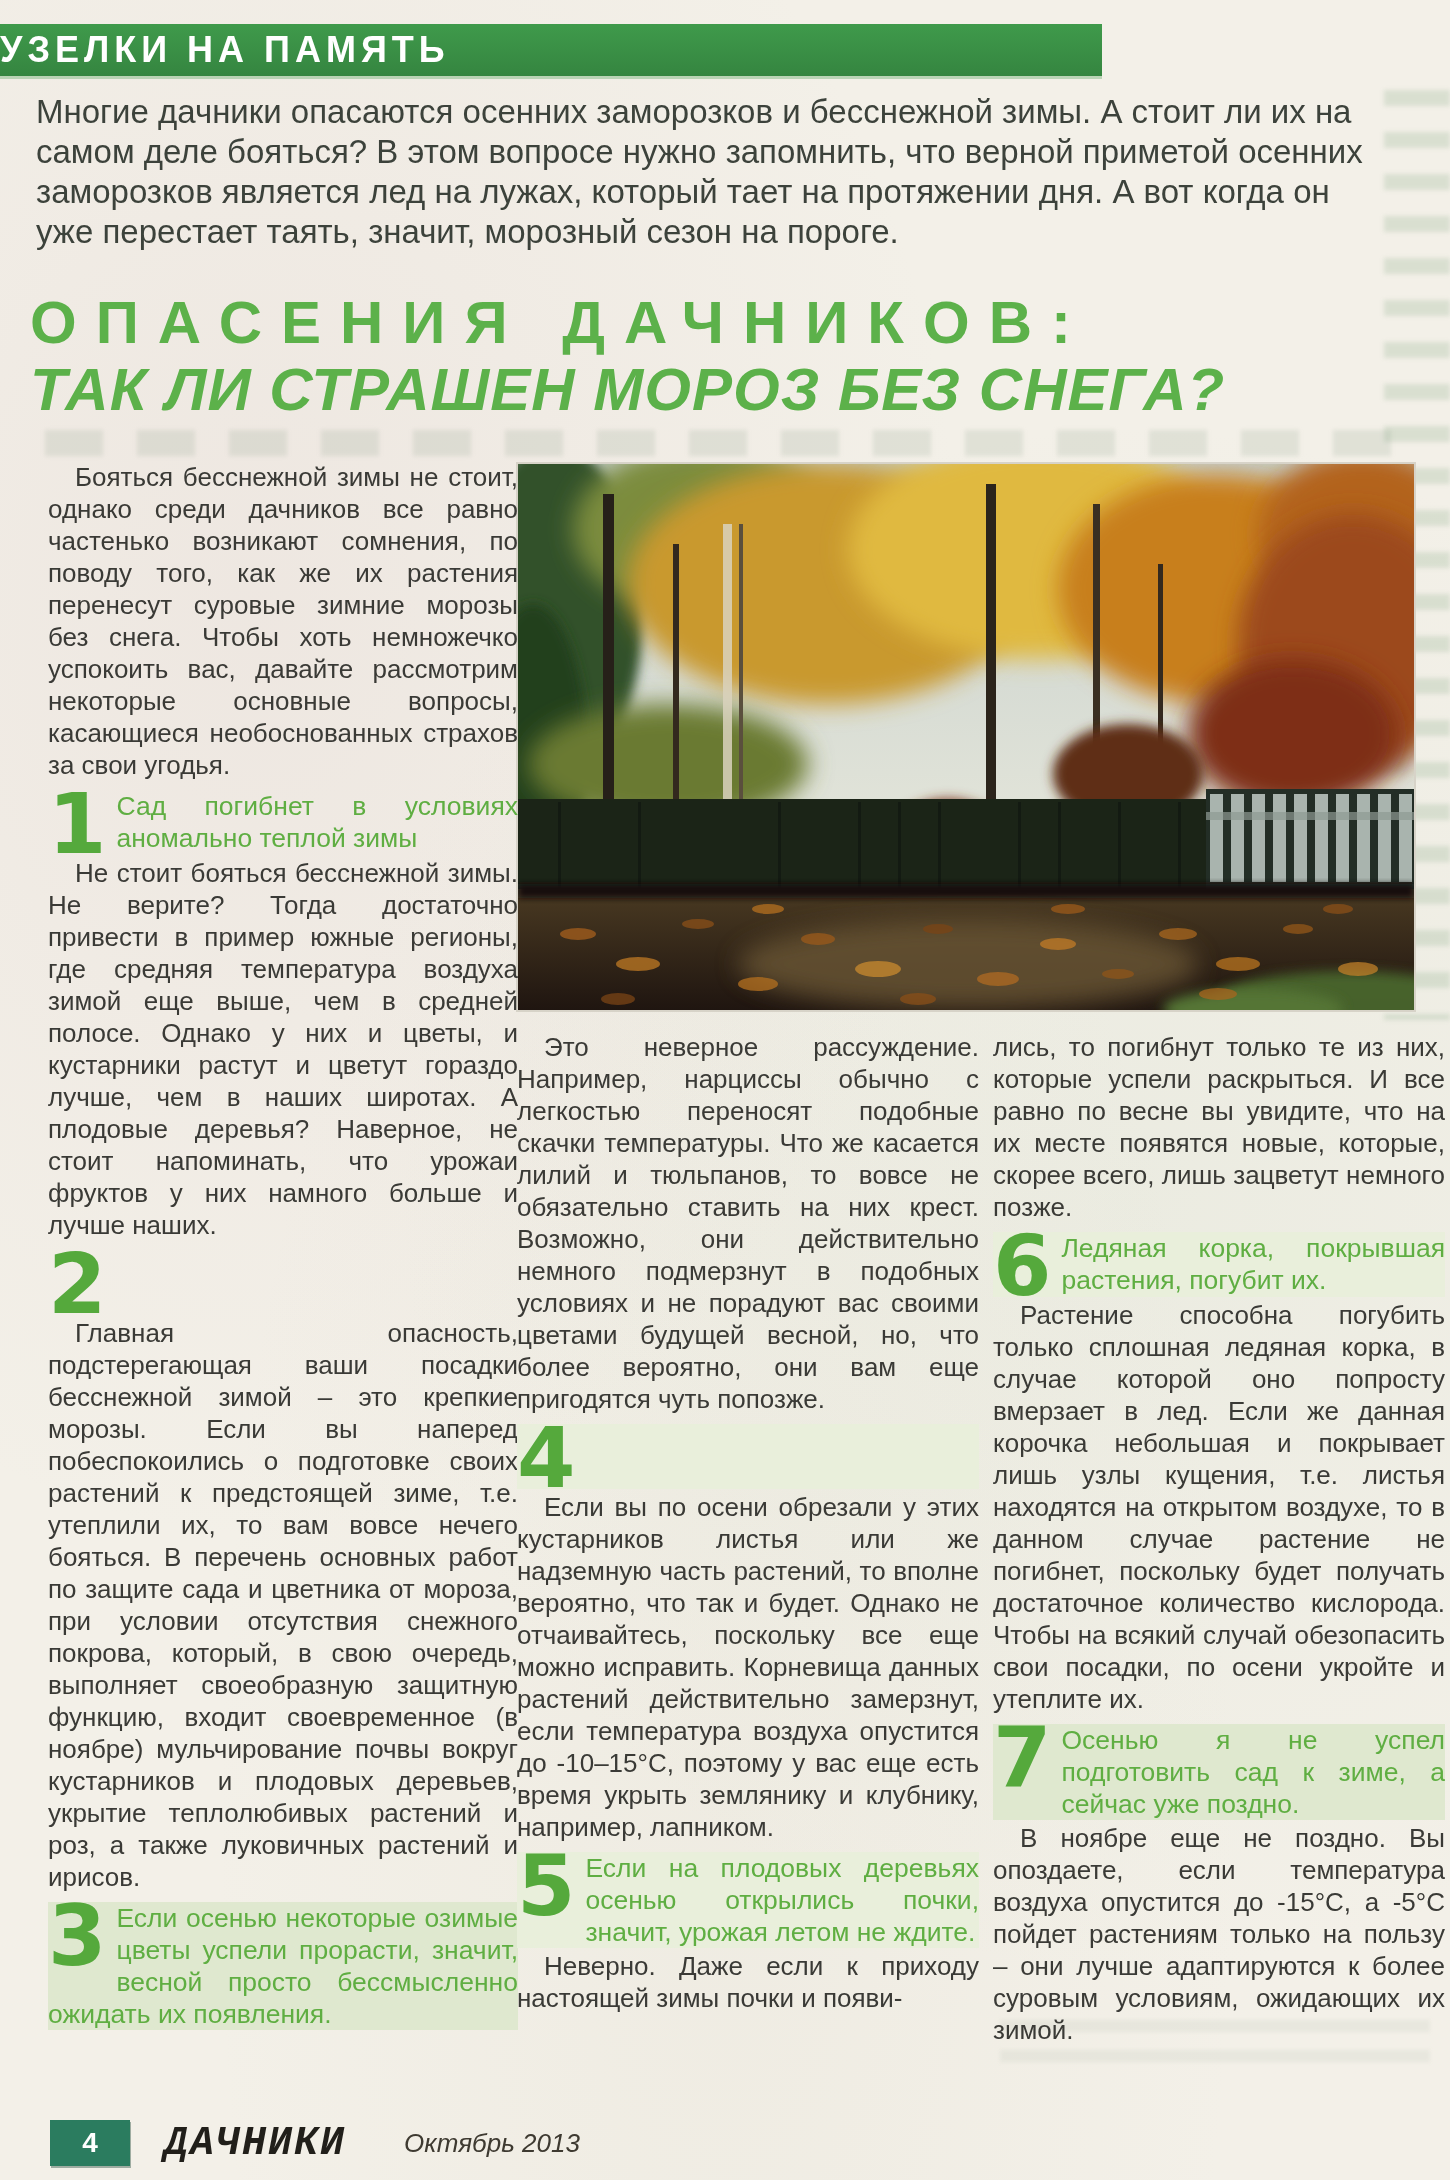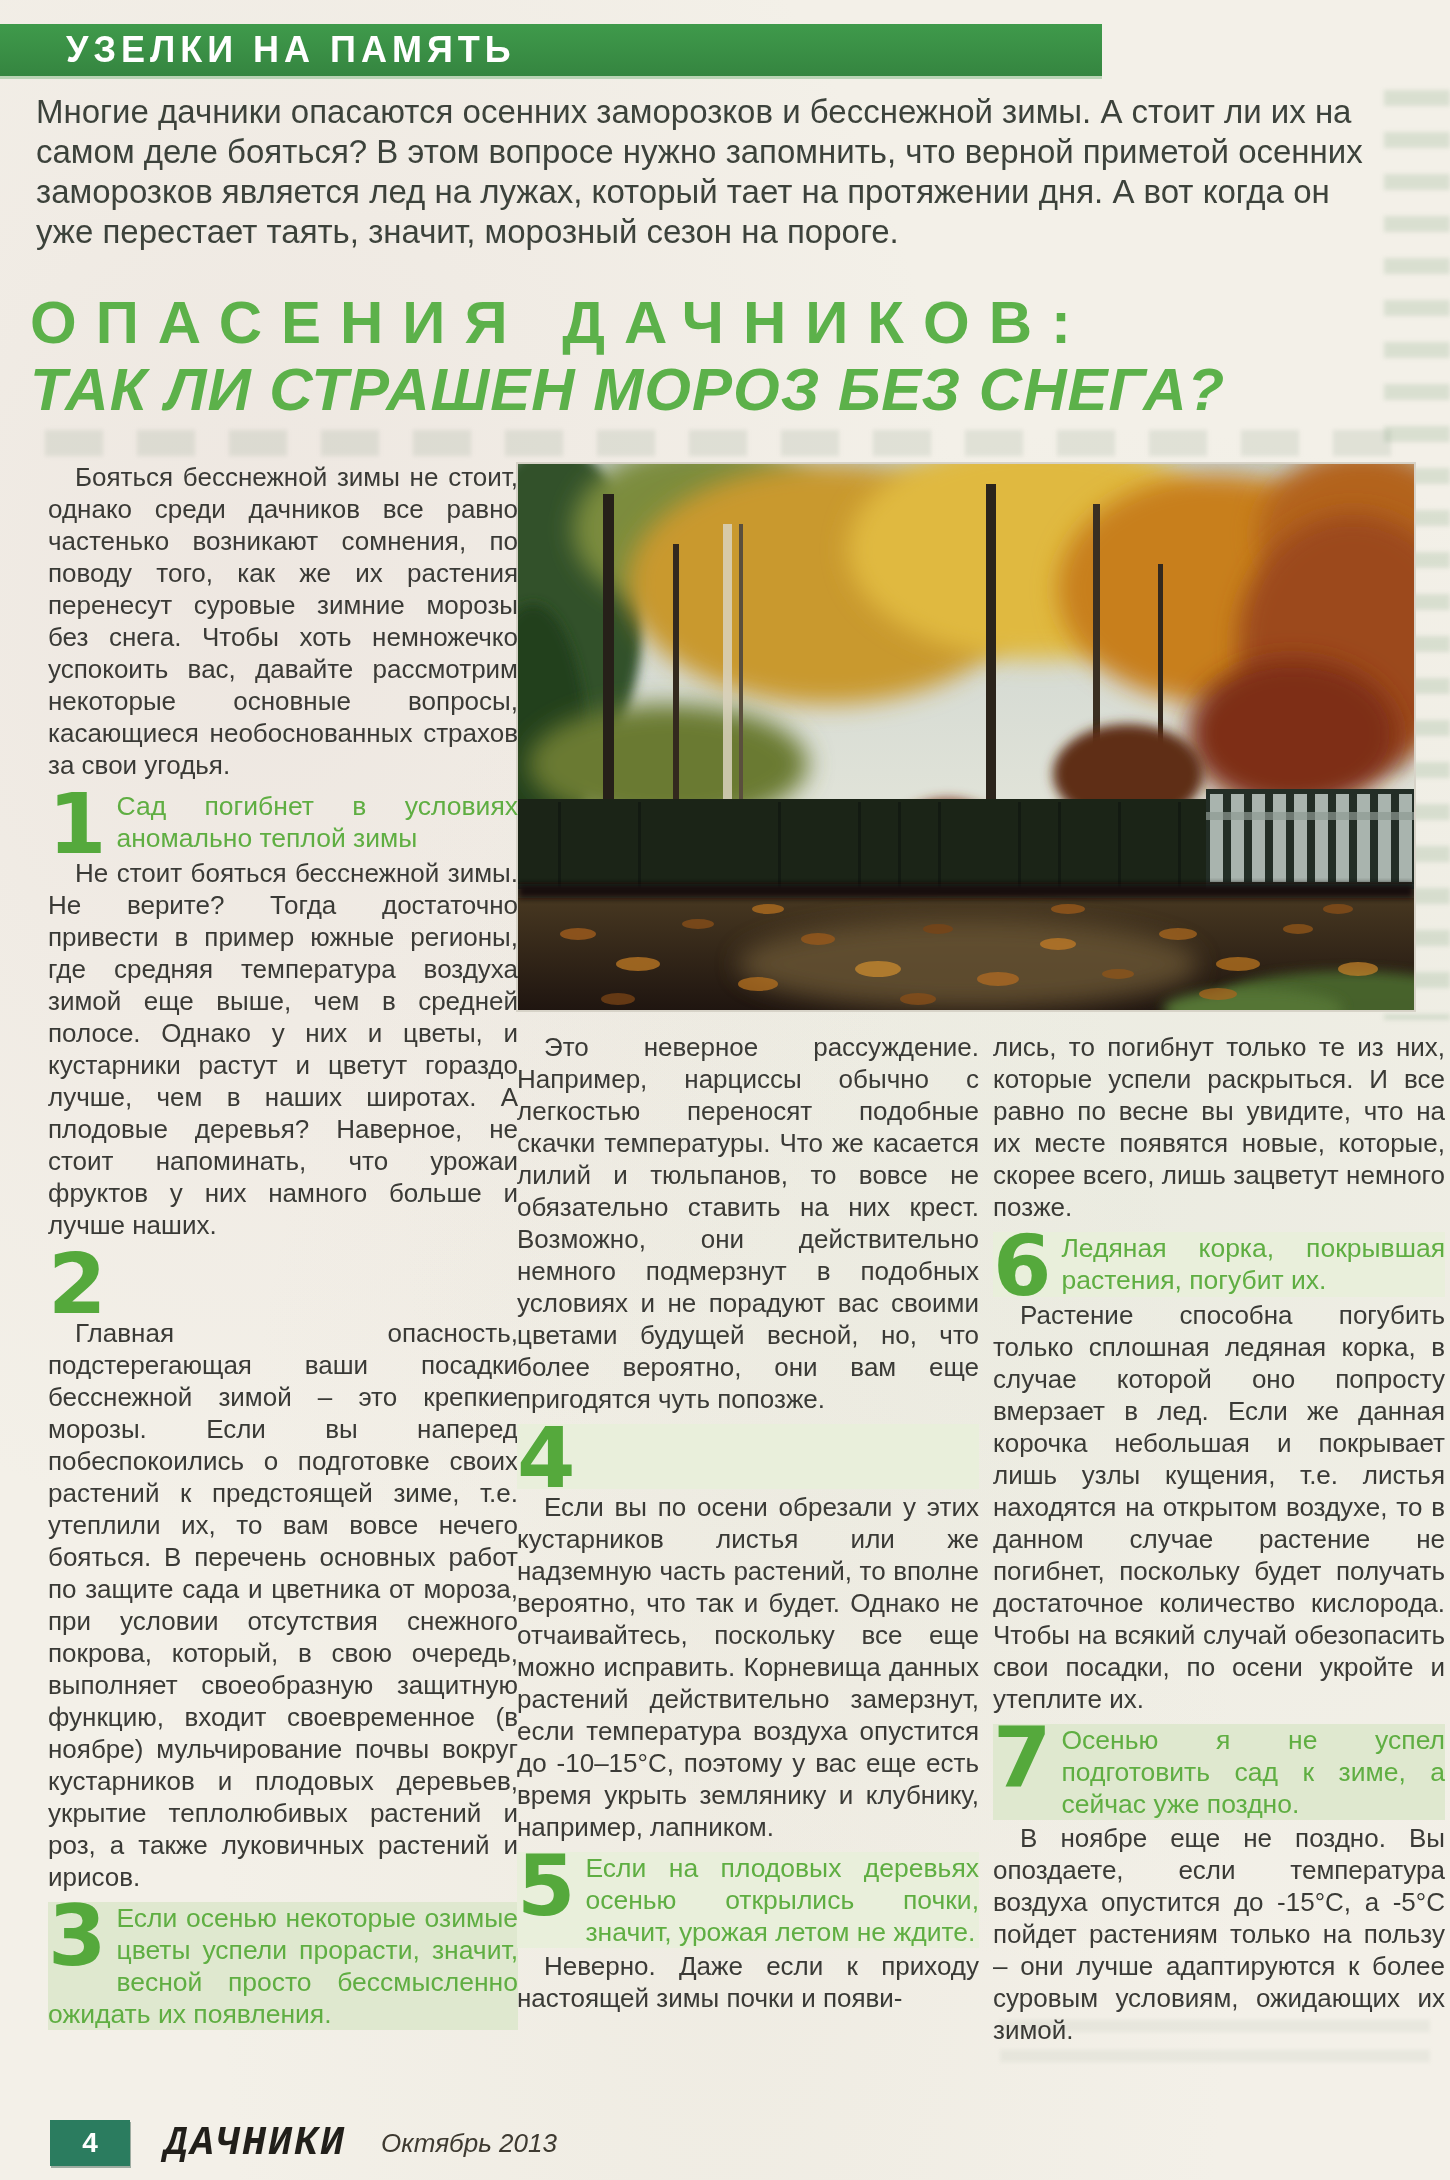--- a/index.html
+++ b/index.html
@@ -20,21 +20,21 @@
       radial-gradient(ellipse at 18% 28%, rgba(214,190,192,.18), transparent 42%),
       radial-gradient(ellipse at 78% 55%, rgba(188,208,182,.14), transparent 46%),
       radial-gradient(ellipse at 50% 85%, rgba(210,205,185,.12), transparent 50%),
       #f3f0e8;
   }
   
   .banner{position:absolute;left:0;top:24px;width:1102px;height:52px;
     background:linear-gradient(180deg,var(--accent-green),#358540);
     box-shadow:0 3px 0 rgba(140,190,140,.55);}
   .banner-title{color:#fff;font-weight:bold;font-size:36px;line-height:52px;
-    letter-spacing:5px;padding-left:66px;white-space:nowrap;}
+    letter-spacing:5px;white-space:nowrap;}
   
   .intro{position:absolute;left:36px;top:92px;width:1345px;
     font-size:33px;line-height:40px;color:#3c423b;}
   
   .headline{position:absolute;left:30px;top:290px;width:1405px;color:var(--headline-green);
     font-weight:bold;}
   .headline .l1{font-size:60px;line-height:66px;letter-spacing:19px;white-space:nowrap;}
   .headline .l2{font-size:60px;line-height:68px;letter-spacing:1px;white-space:nowrap;font-style:italic;}
   
   .photo{position:absolute;left:516px;top:462px;width:896px;height:546px;
@@ -66,21 +66,21 @@
   .bleed-col3-low{position:absolute;left:1000px;top:2020px;width:430px;height:60px;
     background:repeating-linear-gradient(180deg, rgba(140,160,140,.10) 0 12px, transparent 12px 30px);
     filter:blur(2px);}
   
   .footer{position:absolute;left:50px;top:2120px;display:flex;align-items:center;}
   .page-num-badge{width:80px;height:46px;background:var(--footer-teal);
     box-shadow:1px 2px 0 rgba(30,70,55,.4);
     color:#fff;font-weight:bold;font-size:28px;display:flex;align-items:center;justify-content:center;}
   .magazine-logo{margin-left:34px;font-size:40px;font-weight:bold;font-style:italic;
     letter-spacing:2px;color:#211f1a;font-family:Liberation Mono, monospace;}
-  .issue-date{margin-left:35px;font-size:26px;font-style:italic;color:#3e3a31;text-align:center;}
+  .issue-date{margin-left:58px;font-size:26px;font-style:italic;color:#3e3a31;text-align:center;}
 </style>
 </head>
 <body>
 
 <div class="page">
 
   <div class="banner">
     <div class="banner-title">УЗЕЛКИ НА ПАМЯТЬ</div>
   </div>
 

